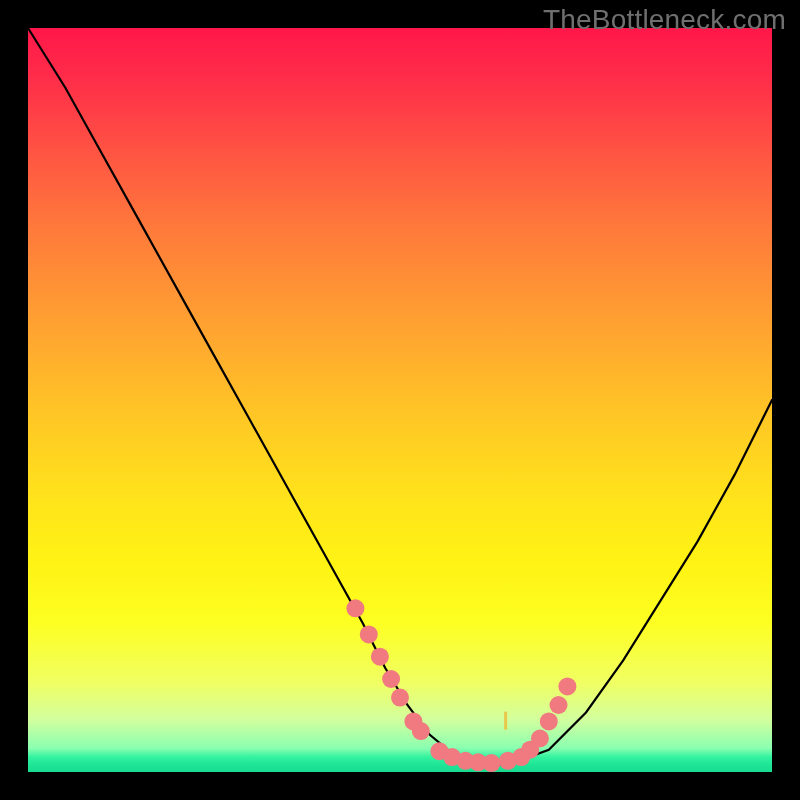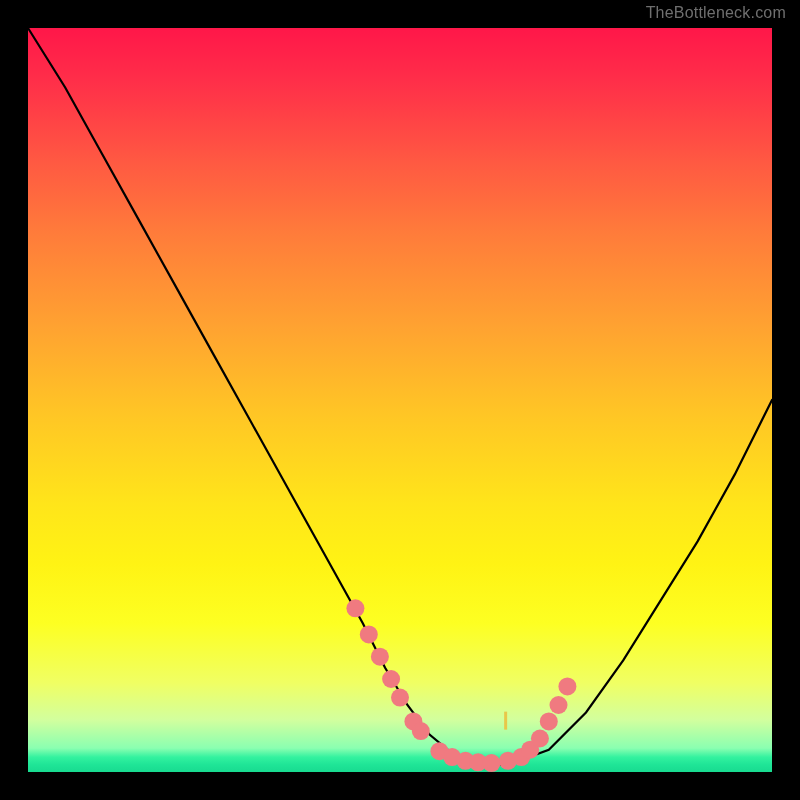--- a/index.html
+++ b/index.html
@@ -15,21 +15,21 @@
     position: relative;
     width: 800px;
     height: 800px;
     background: #000;
   }
   .watermark {
     position: absolute;
     top: 4px;
     right: 14px;
     color: #6f6f6f;
-    font-size: 16px;
+    font-size: 28px;
     font-weight: 500;
     letter-spacing: 0.2px;
     z-index: 5;
   }
   .plot-area {
     position: absolute;
     left: 28px;
     top: 28px;
     width: 744px;
     height: 744px;

